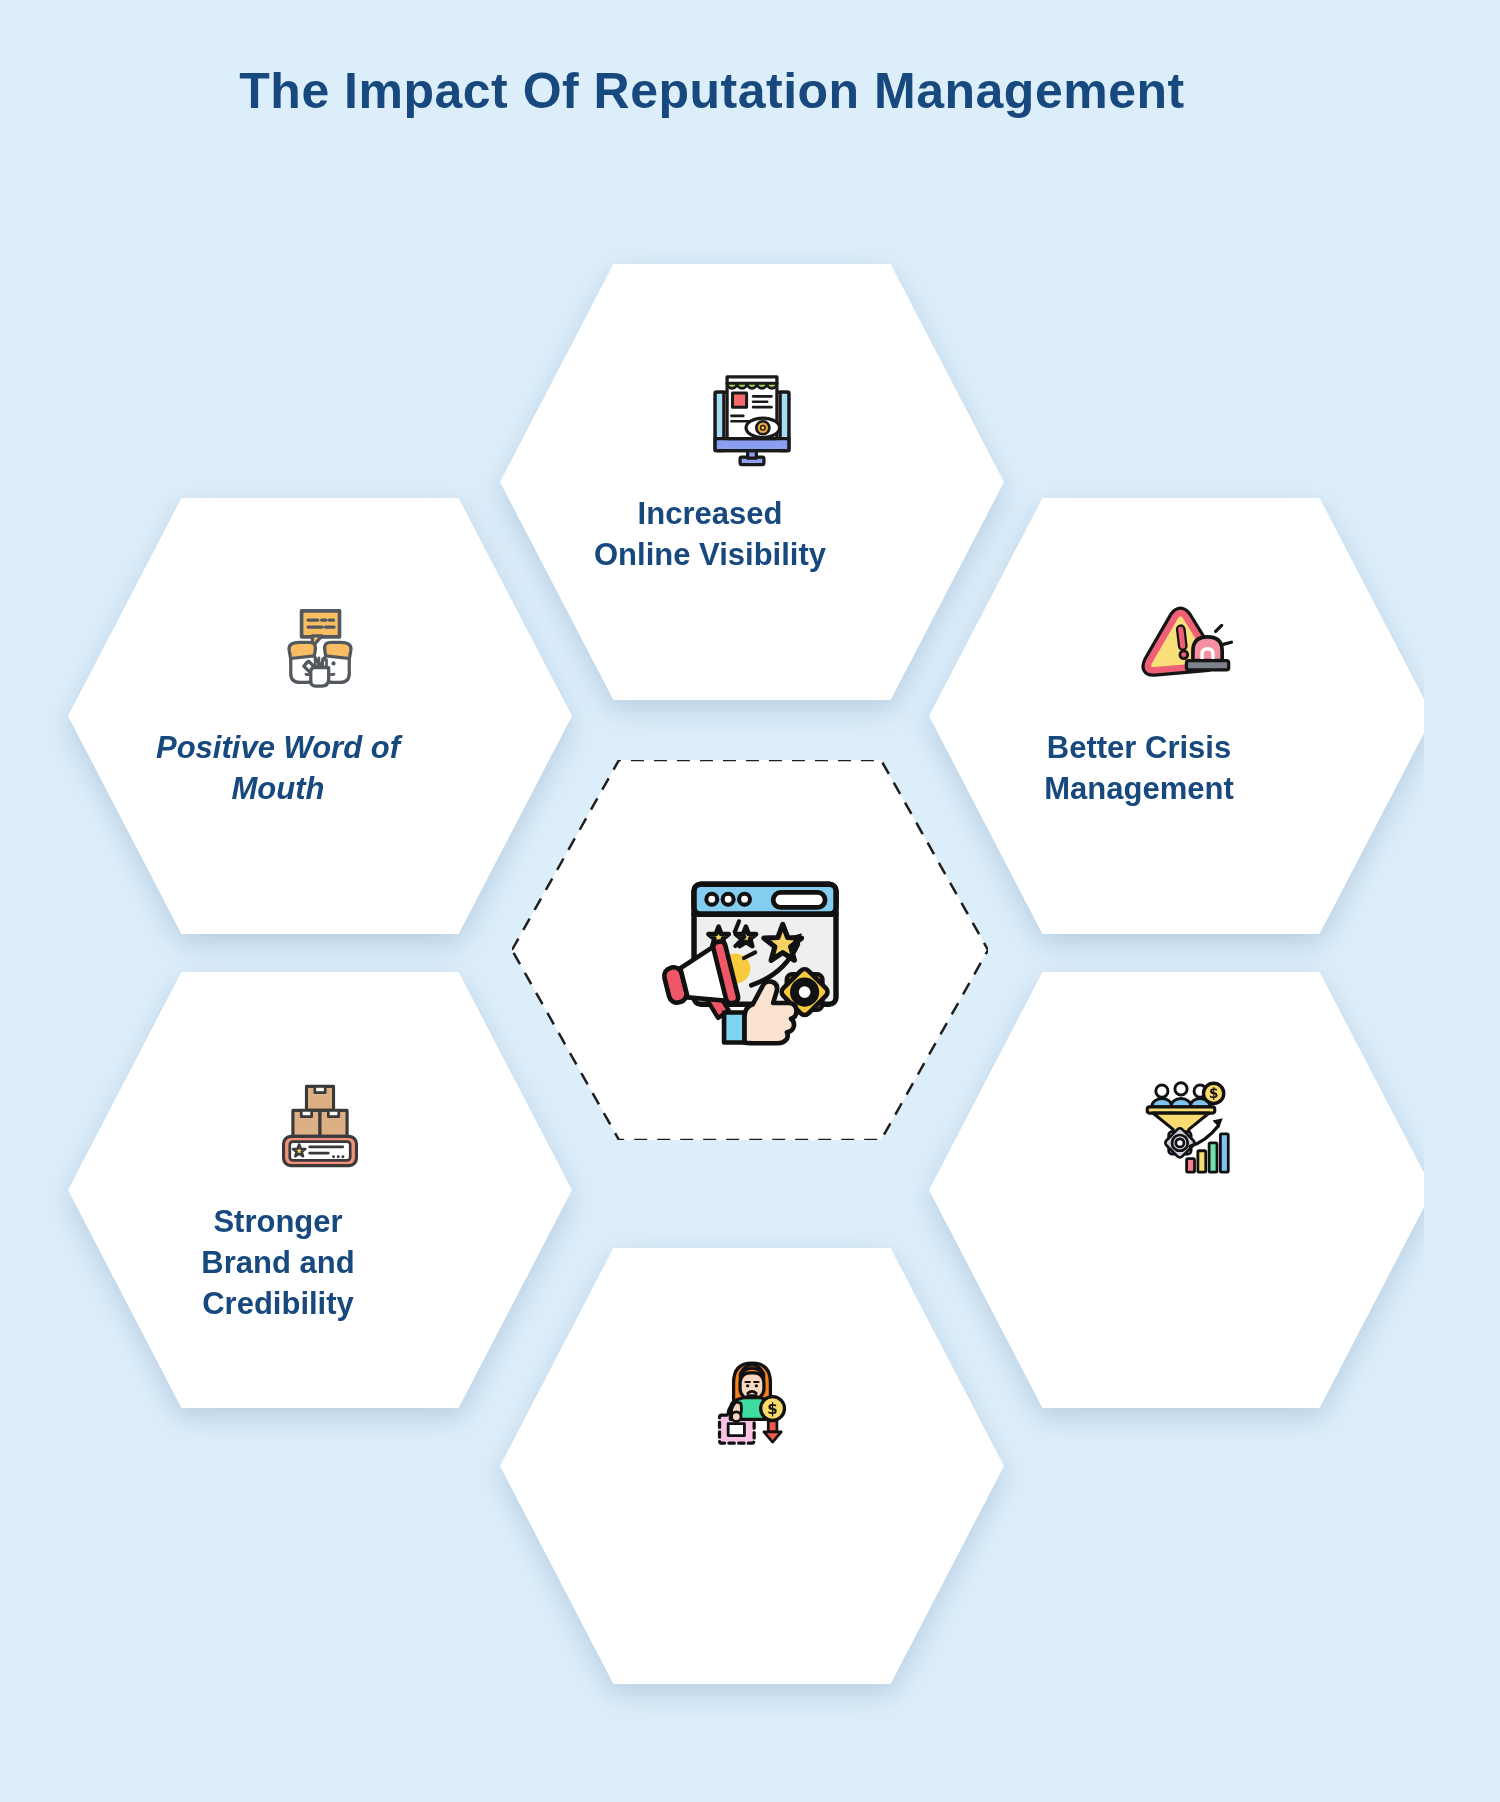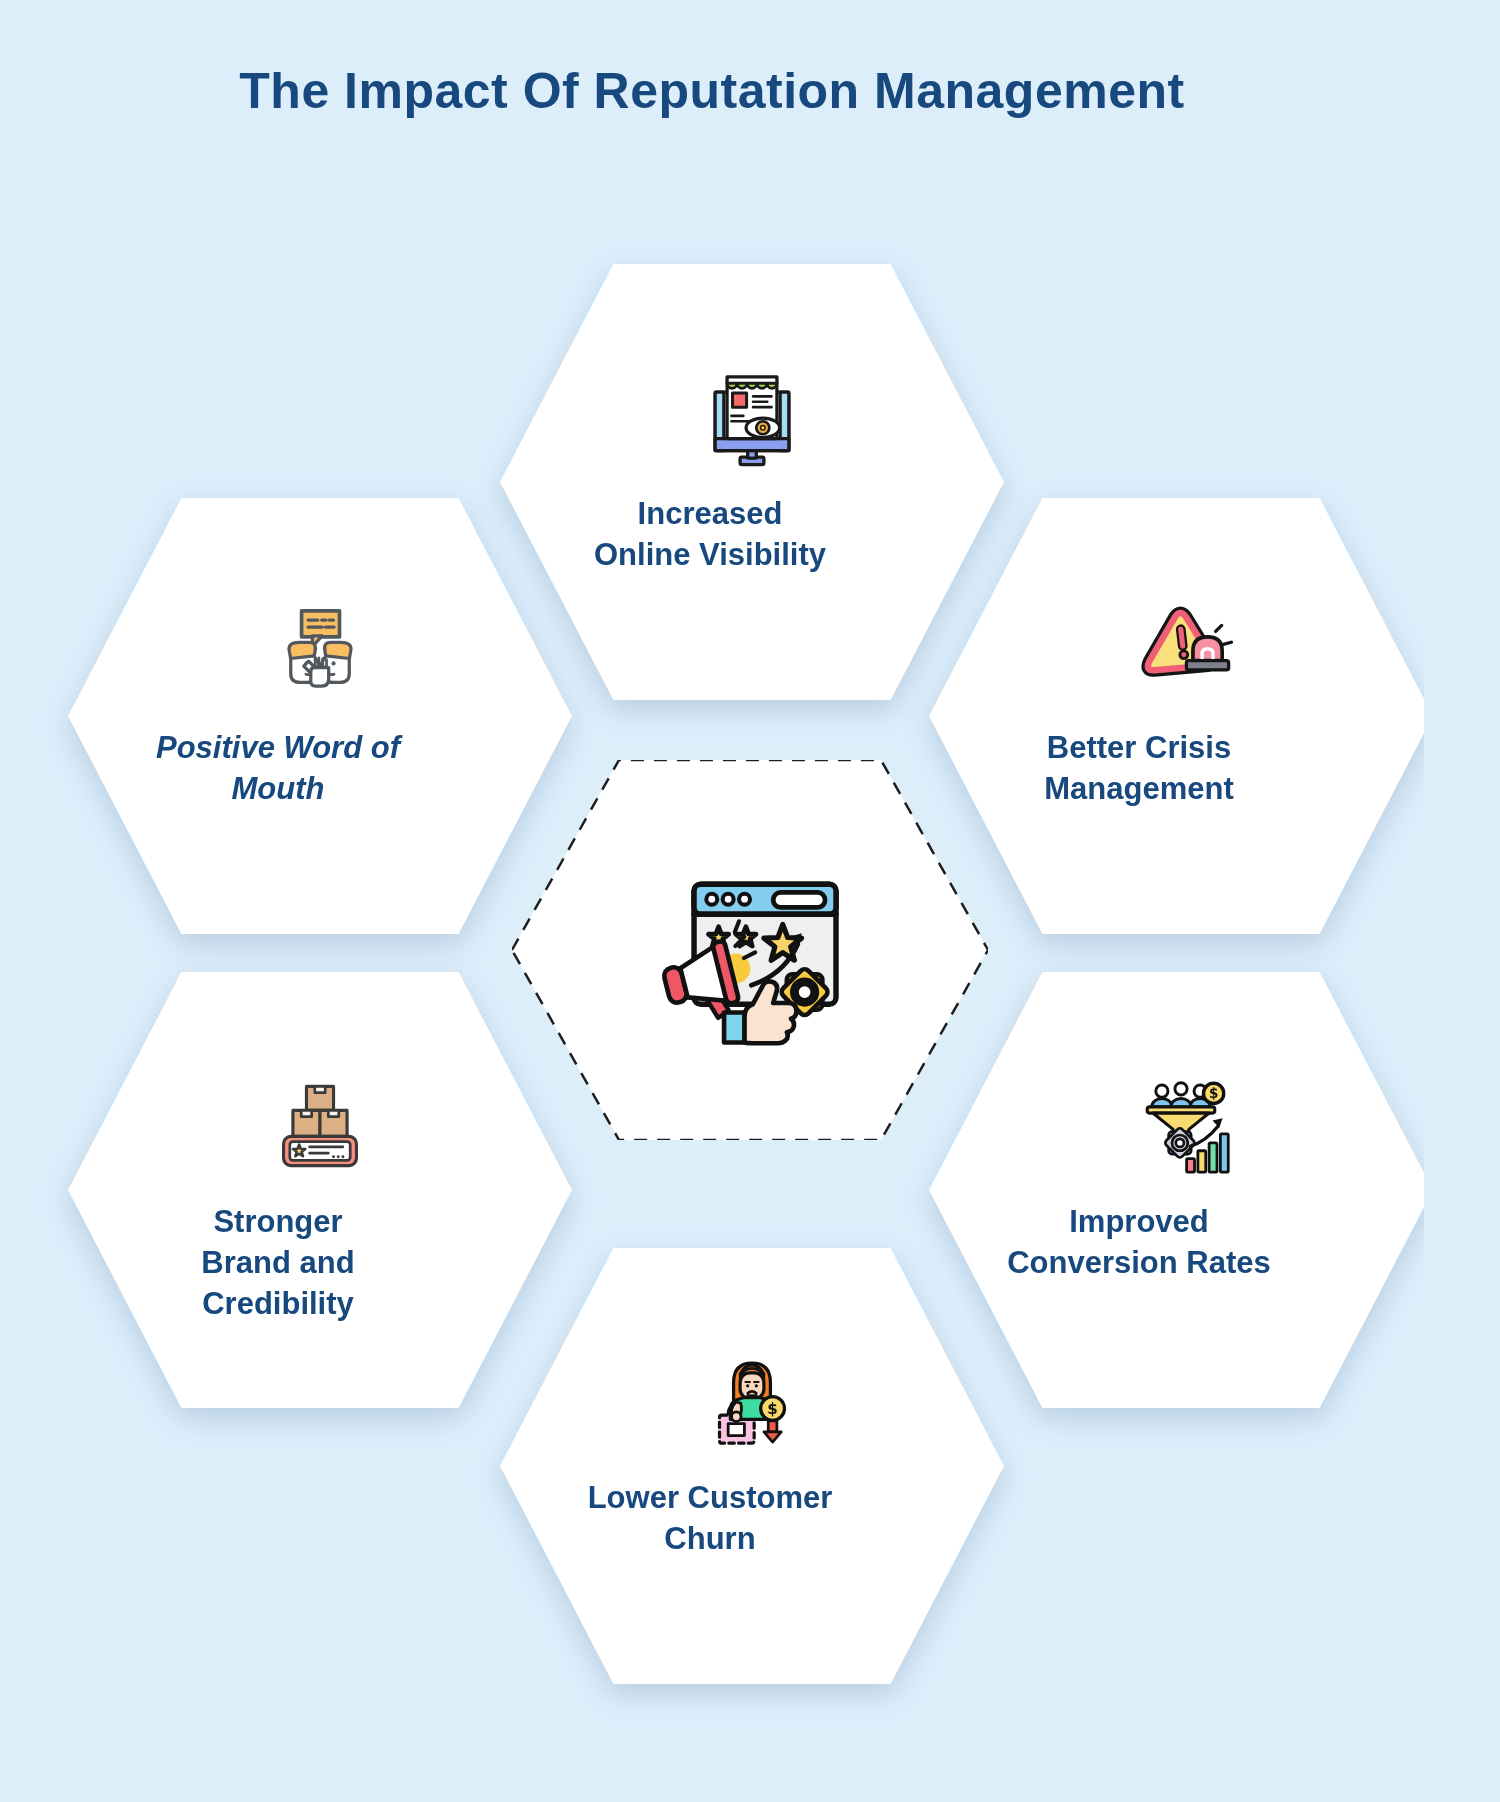--- a/index.html
+++ b/index.html
@@ -177,22 +177,20 @@
             <circle r="3.6" fill="#ffffff" stroke="#111111" stroke-width="2.4"></circle>
           </g>
           <rect x="53" y="77" width="7" height="12" rx="1" fill="#f7808c" stroke="#111111" stroke-width="2.5"></rect>
           <rect x="63" y="70" width="7" height="19" rx="1" fill="#f8dc72" stroke="#111111" stroke-width="2.5"></rect>
           <rect x="73" y="63" width="7" height="26" rx="1" fill="#6fdfae" stroke="#111111" stroke-width="2.5"></rect>
           <rect x="83" y="55" width="7" height="34" rx="1" fill="#7fc4f0" stroke="#111111" stroke-width="2.5"></rect>
           <path d="M56,66 Q70,62 81,48" stroke="#111111" stroke-width="3" fill="none"></path>
           <path d="M85,41 l-9,2 l6,6.5 z" fill="#111111"></path>
         </svg>
       </div>
-      <div class="hex-label">Improved
-Conversion Rates</div>
     </div>
   </div>
 
   <div class="hex pos-bottom">
     <div class="hex-shape">
       <div class="hex-icon">
         <svg width="104" height="104" viewBox="0 0 96 96" stroke-linecap="round" stroke-linejoin="round">
           <path d="M31,46 V30 Q31,12 48,12 Q65,12 65,30 V46 Q60,50 48,50 Q36,50 31,46 Z" fill="#f6801f" stroke="#111111" stroke-width="3"></path>
           <rect x="37" y="21" width="22" height="24" rx="9" fill="#fbd6c0" stroke="#111111" stroke-width="3"></rect>
           <path d="M37,27 Q39,17 48,17 Q57,17 59,27 L59,22 Q55,14 48,14 Q41,14 37,22 Z" fill="#f6801f" stroke="#111111" stroke-width="2.4"></path>
@@ -206,22 +204,20 @@
           <rect x="26" y="68" width="15" height="11" fill="#ffffff" stroke="#111111" stroke-width="2.6"></rect>
           <path d="M34,46 Q28,48 28,56 V64 H68 V56 Q68,48 62,46 L56,44 H40 Z" fill="#3fdca1" stroke="#111111" stroke-width="3"></path>
           <path d="M33,48 q-5.5,6 -3.5,13 l7,1.5 q3,-8 1,-13.5 z" fill="#fbd6c0" stroke="#111111" stroke-width="2.6"></path>
           <circle cx="33.5" cy="61.5" r="4.4" fill="#fbd6c0" stroke="#111111" stroke-width="2.6"></circle>
           <circle cx="67" cy="54" r="11" fill="#f8d96a" stroke="#111111" stroke-width="3"></circle>
           <text x="67" y="59" font-family="DejaVu Sans, sans-serif" font-size="14" font-weight="bold" fill="#111111" text-anchor="middle">$</text>
           <rect x="63" y="65.5" width="8" height="10" fill="#f1594a" stroke="#111111" stroke-width="2.5"></rect>
           <path d="M59,75.5 h16 l-8,9.5 z" fill="#f1594a" stroke="#111111" stroke-width="2.5"></path>
         </svg>
       </div>
-      <div class="hex-label">Lower Customer
-Churn</div>
     </div>
   </div>
 
   <div class="center-hex">
     <svg class="border" width="476" height="380" viewBox="0 0 476 380">
       <polygon points="0,190 107,0 369,0 476,190 369,380 107,380" fill="#ffffff" stroke="#1f1f1f" stroke-width="2.5" stroke-dasharray="13 10"></polygon>
     </svg>
     <div class="center-icon">
       <svg width="205" height="172" viewBox="0 0 150 126" stroke-linecap="round" stroke-linejoin="round">
         <rect x="34" y="6" width="104" height="88" rx="5" fill="#efeff0" stroke="#111111" stroke-width="4"></rect>

